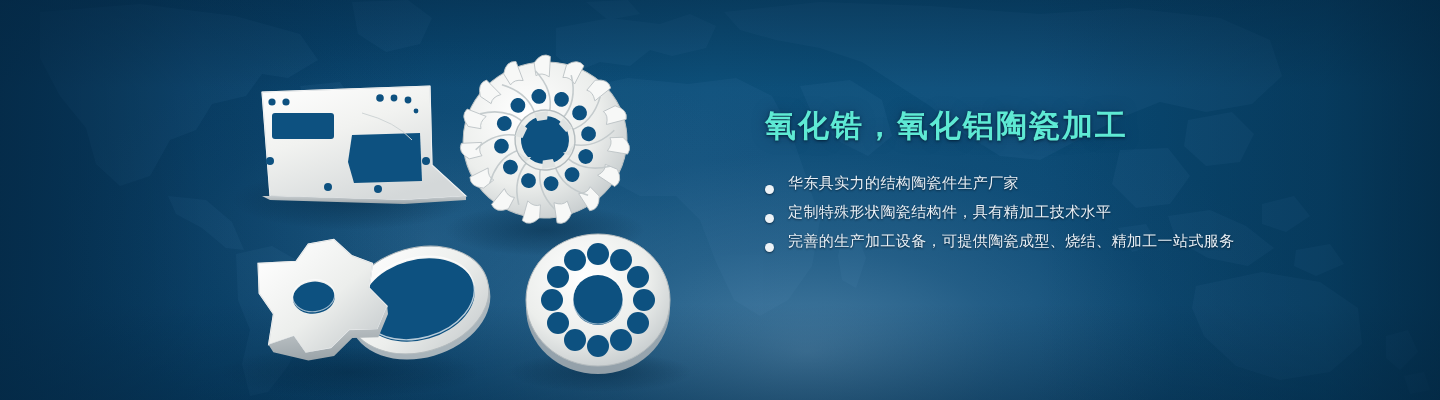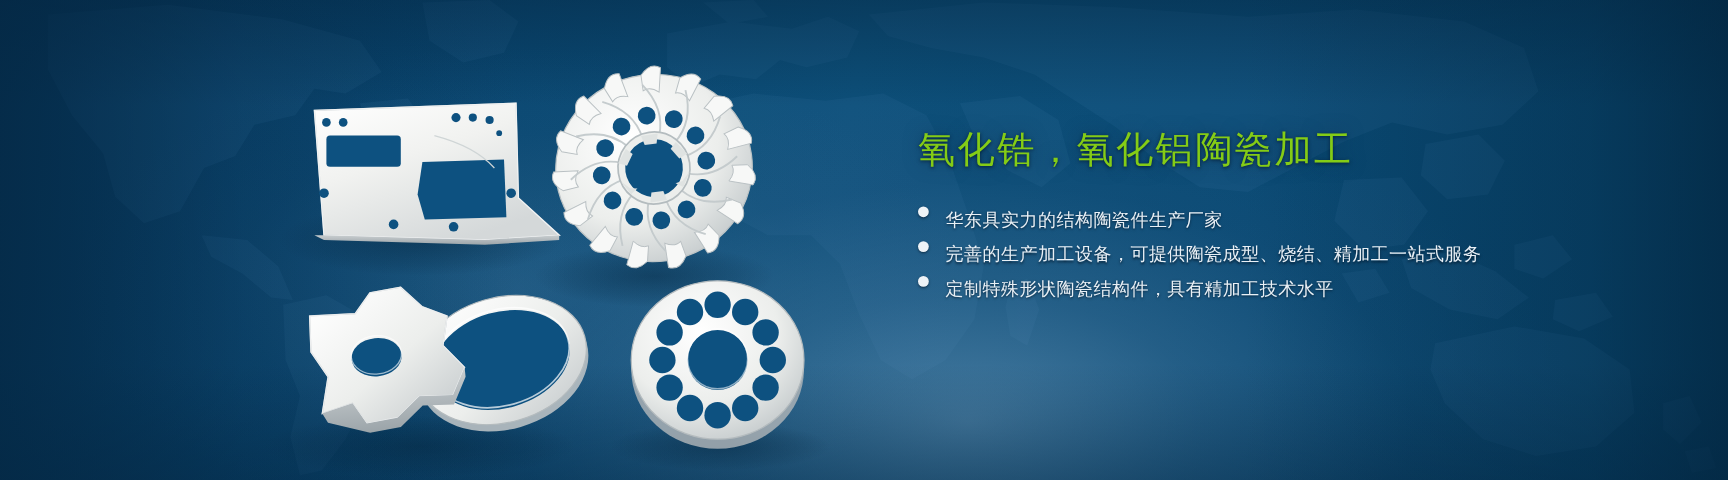--- a/index.html
+++ b/index.html
@@ -41,27 +41,27 @@
   .bg-map svg{width:100%;height:100%;display:block;}
 
   
   .products{position:absolute;left:0;top:0;width:760px;height:400px;}
   .products svg{display:block;width:760px;height:400px;}
 
   
   .copy{position:absolute;left:765px;top:104px;width:640px;}
   .headline{
     font-size:31px;line-height:42px;letter-spacing:2px;
-    color:#84cc16;font-weight:400;
+    color:#5eead4;font-weight:700;
     text-shadow:0 1px 3px rgba(0,18,36,.75),0 0 14px rgba(10,40,70,.5);
     white-space:nowrap;
   }
   .bullets{list-style:none;margin:26px 0 0 0;padding:0;}
   .bullets li{
-    display:flex;align-items:flex-start;
+    display:flex;align-items:flex-end;
     height:22px;margin-bottom:7px;
     white-space:nowrap;
   }
   .dot{
     width:9px;height:9px;border-radius:50%;
     background:#eef3f7;
     box-shadow:0 1px 2px rgba(0,15,30,.55);
     flex:0 0 auto;margin-right:14px;
   }
   .btext{
@@ -293,22 +293,22 @@
   <div class="copy">
     <div class="headline">氧化锆，氧化铝陶瓷加工</div>
 
     <ul class="bullets">
       <li>
         <span class="dot"></span>
         <span class="btext">华东具实力的结构陶瓷件生产厂家</span>
       </li>
       <li>
         <span class="dot"></span>
-        <span class="btext">完善的生产加工设备，可提供陶瓷成型、烧结、精加工一站式服务</span>
+        <span class="btext">定制特殊形状陶瓷结构件，具有精加工技术水平</span>
       </li>
       <li>
         <span class="dot"></span>
-        <span class="btext">定制特殊形状陶瓷结构件，具有精加工技术水平</span>
+        <span class="btext">完善的生产加工设备，可提供陶瓷成型、烧结、精加工一站式服务</span>
       </li>
     </ul>
   </div>
 
 </div>
 
 </body></html>

